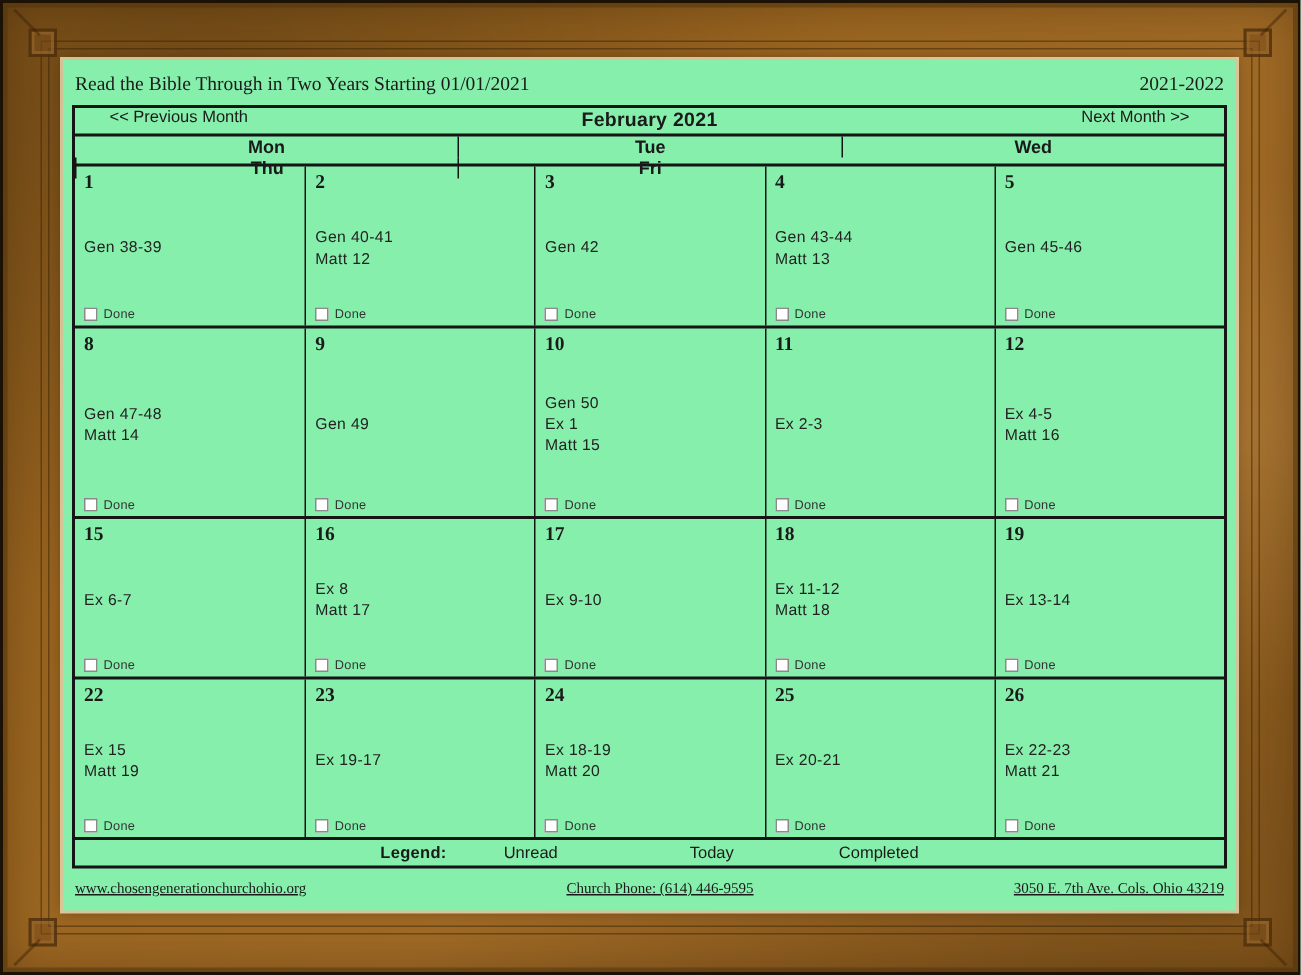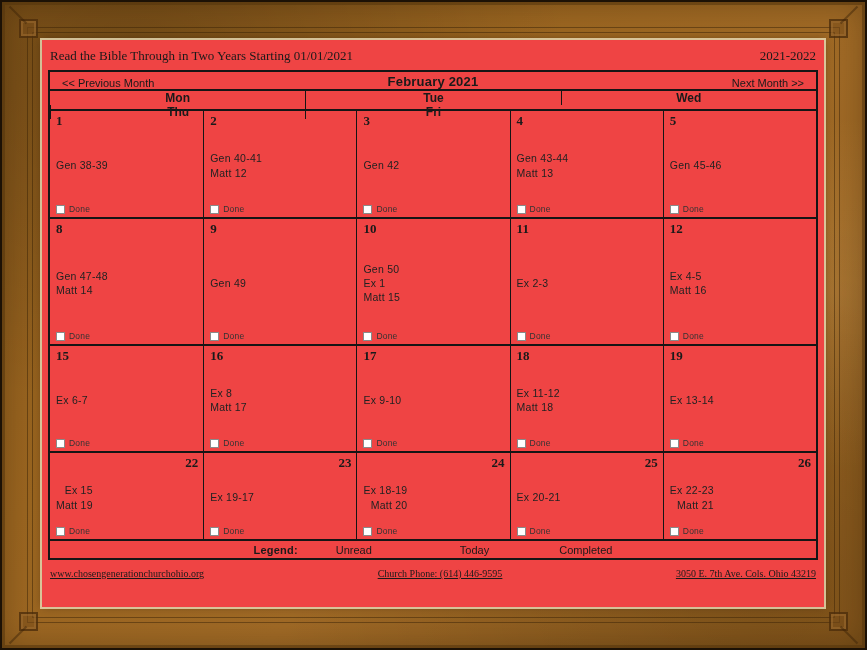--- a/index.html
+++ b/index.html
@@ -33,57 +33,57 @@
   .knot-br{right:17px;bottom:17px;}
   .ray{position:absolute;width:24px;height:2px;background:rgba(58,33,6,0.45);}
   .ray-tl{left:4px;top:12px;transform:rotate(45deg);}
   .ray-tr{right:4px;top:12px;transform:rotate(-45deg);}
   .ray-bl{left:4px;bottom:12px;transform:rotate(-45deg);}
   .ray-br{right:4px;bottom:12px;transform:rotate(45deg);}
 
   
   .page{
     position:absolute;left:42px;top:40px;width:782px;height:567px;
-    background:#ef4444;color:#1a1a1a;
+    background:#86efac;color:#1a1a1a;
     box-shadow:0 0 0 2px rgba(238,224,184,0.8), 0 0 8px rgba(30,15,0,0.45);
     box-sizing:border-box;padding:0 6px;
   }
   .page-header{
     display:flex;justify-content:space-between;align-items:flex-end;
     font-family:"Liberation Serif",serif;font-size:13px;
     padding:8px 2px 6px 2px;
   }
   
   .cal{
     border:2px solid #151515;box-sizing:border-box;
   }
   .nav-row{
-    display:flex;align-items:flex-end;height:17px;
+    display:flex;align-items:flex-start;height:17px;
     border-bottom:2px solid #151515;
-    font-size:11px;padding:0 12px;
+    font-size:11px;padding:0 23px;
   }
   .nav-side{flex:1;}
   .nav-right{text-align:right;}
   .month-title{flex:1.2;text-align:center;font-weight:bold;font-size:13px;letter-spacing:0.2px;}
   .dow-row{
     display:grid;grid-template-columns:repeat(3,1fr);
     height:18px;border-bottom:2px solid #151515;
   }
   .dow{
     display:flex;align-items:center;justify-content:center;
     font-weight:bold;font-size:12px;
     border-left:1px solid #151515;
   }
   .dow:first-child{border-left:none;}
   .week{
     display:grid;grid-template-columns:repeat(5,1fr);
     box-sizing:border-box;
   }
   .week + .week{border-top:2px solid #151515;}
-  .wk-h1{height:106px;} .wk-h2{height:127px;} .wk-h3{height:107px;} .wk-h4{height:88px;text-align:right;}
+  .wk-h1{height:106px;} .wk-h2{height:127px;} .wk-h3{height:107px;} .wk-h4{height:107px;}
   .cell{
     display:flex;flex-direction:column;
     border-left:1px solid #151515;
     padding:3px 5px 3px 6px;box-sizing:border-box;overflow:hidden;
   }
   .cell:first-child{border-left:none;}
   .day-num{font-family:"Liberation Serif",serif;font-weight:bold;font-size:13px;line-height:1;}
   .reading{
     flex:1;display:flex;align-items:center;
     font-size:10.5px;letter-spacing:0.25px;line-height:1.35;

